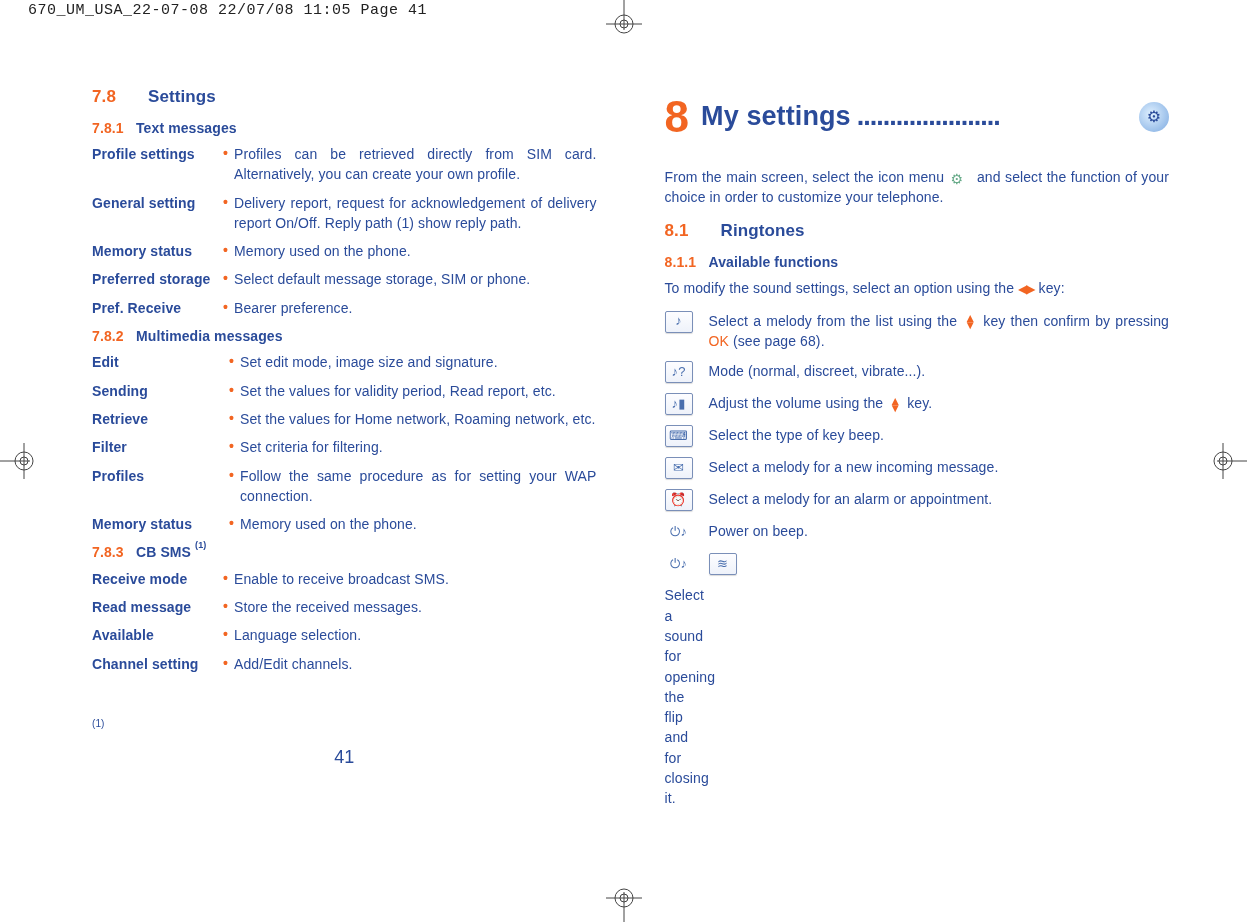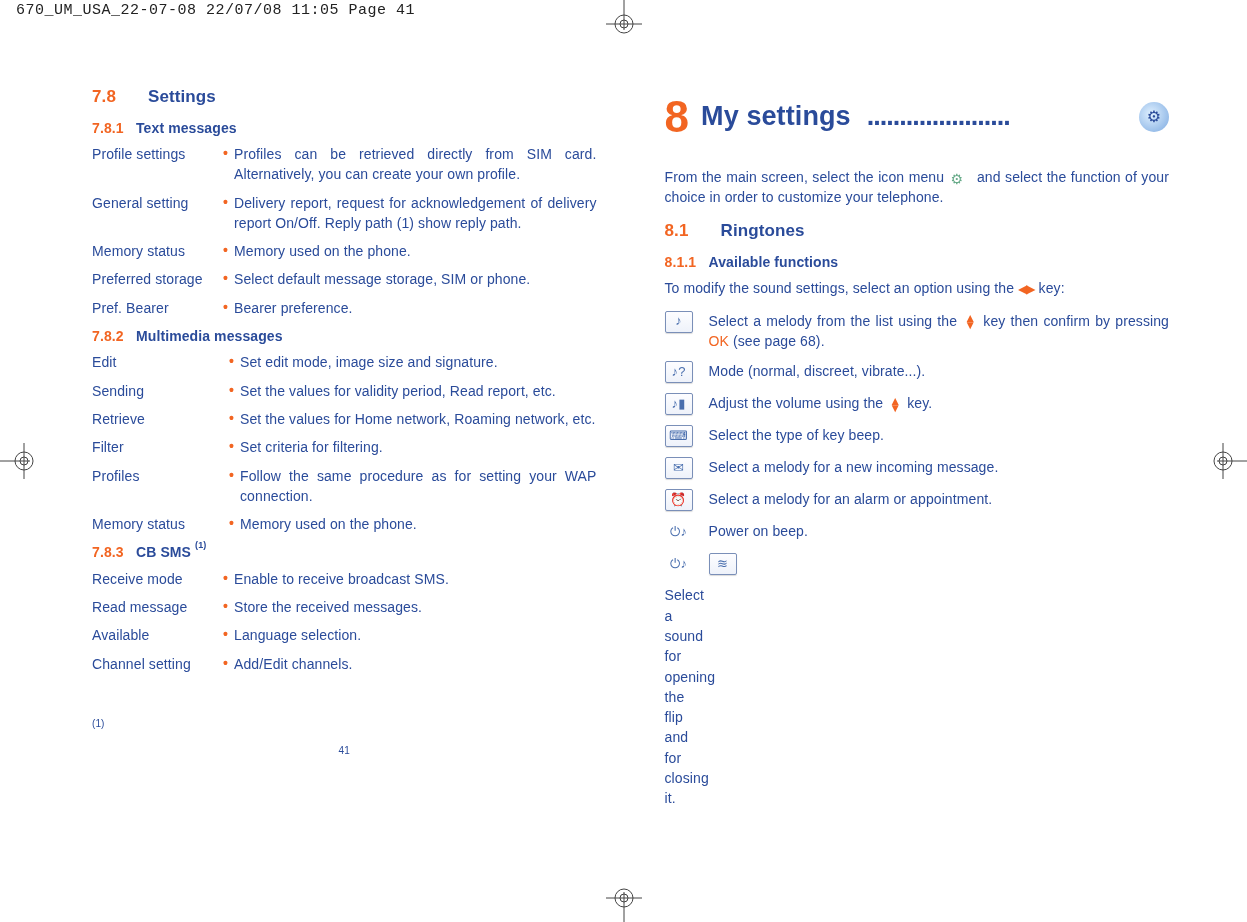--- a/index.html
+++ b/index.html
@@ -28,21 +28,21 @@
     top: 0; left: 0;
     display: flex;
     align-items: center;
     gap: 6px;
   }
   .header-text {
     font-family: "Courier New", monospace;
     font-size: 15px;
     color: #222;
     letter-spacing: 0.5px;
-    padding-left: 16px;
+    padding-left: 28px;
   }
 
   
   .crop-top {
     position: absolute;
     left: 50%;
     top: 0;
     transform: translateX(-50%);
   }
   .crop-bottom {
@@ -102,41 +102,41 @@
   .h-sub .num { color: var(--orange); min-width: 42px; }
   .h-sub .title { color: var(--blue); }
 
   .def-list {
     display: grid;
     grid-template-columns: 127px 1fr;
     column-gap: 4px;
     row-gap: 8px;
     margin-bottom: 4px;
   }
-  .dt { font-weight: 400; color: var(--blue); }
+  .dt { font-weight: 700; color: var(--blue); }
   .dd { color: var(--blue); display:flex; align-items:flex-start; }
   .dd .bullet { color: var(--orange); font-weight: 700; margin-right: 6px; line-height: 1.3; }
   .dd .txt { text-align: justify; flex:1; }
 
   .sup { font-size: 9px; vertical-align: top; position: relative; top: -3px; }
 
   .footnote {
     margin-top: 44px;
     display:flex;
     gap: 16px;
     align-items:flex-start;
     color: var(--blue);
     font-size: 14px;
   }
   .footnote .mark { font-size: 10px; position:relative; top: -1px;}
   .pagenum {
     margin-top: 12px;
     text-align: center;
     color: var(--blue);
-    font-size: 10px;
+    font-size: 18px;
   }
 
   
   .chapter {
     display:flex;
     align-items:center;
     gap: 12px;
     margin-bottom: 18px;
   }
   .chapter .big-num {
@@ -154,21 +154,21 @@
   }
   .chapter-title-wrap {
     flex: 1;
     display:flex;
     align-items:center;
   }
   .chapter-title {
     font-size: 27px;
     font-weight: 700;
     color: var(--blue);
-    margin-right: 16px;
+    margin-right: 6px;
     white-space: nowrap;
   }
   .chapter-dots {
     flex:1;
     overflow:hidden;
     font-size: 27px;
     font-weight: 700;
     color: var(--blue);
     letter-spacing: -1px;
     white-space: nowrap;
@@ -304,21 +304,21 @@
             <span class="bullet">•</span>
             <span class="txt">Memory used on the phone.</span>
           </div>
 
         <div class="dt">Preferred storage</div>
         <div class="dd">
             <span class="bullet">•</span>
             <span class="txt">Select default message storage, SIM or phone.</span>
           </div>
 
-        <div class="dt">Pref. Bearer</div>
+        <div class="dt">Pref. Receive</div>
         <div class="dd">
             <span class="bullet">•</span>
             <span class="txt">Bearer preference.</span>
           </div>
       </div>
 
       <div class="h-sub">
         <span class="num">7.8.2</span>
         <span class="title">Multimedia messages</span>
       </div>

